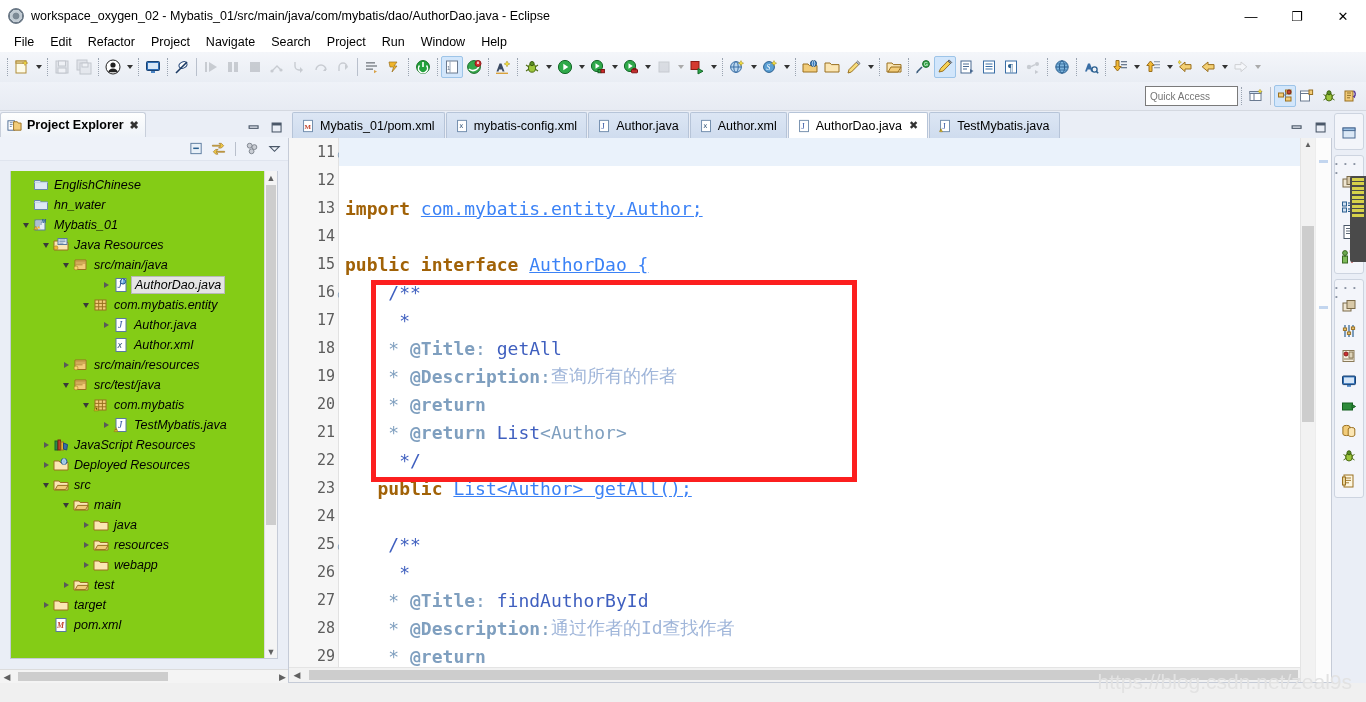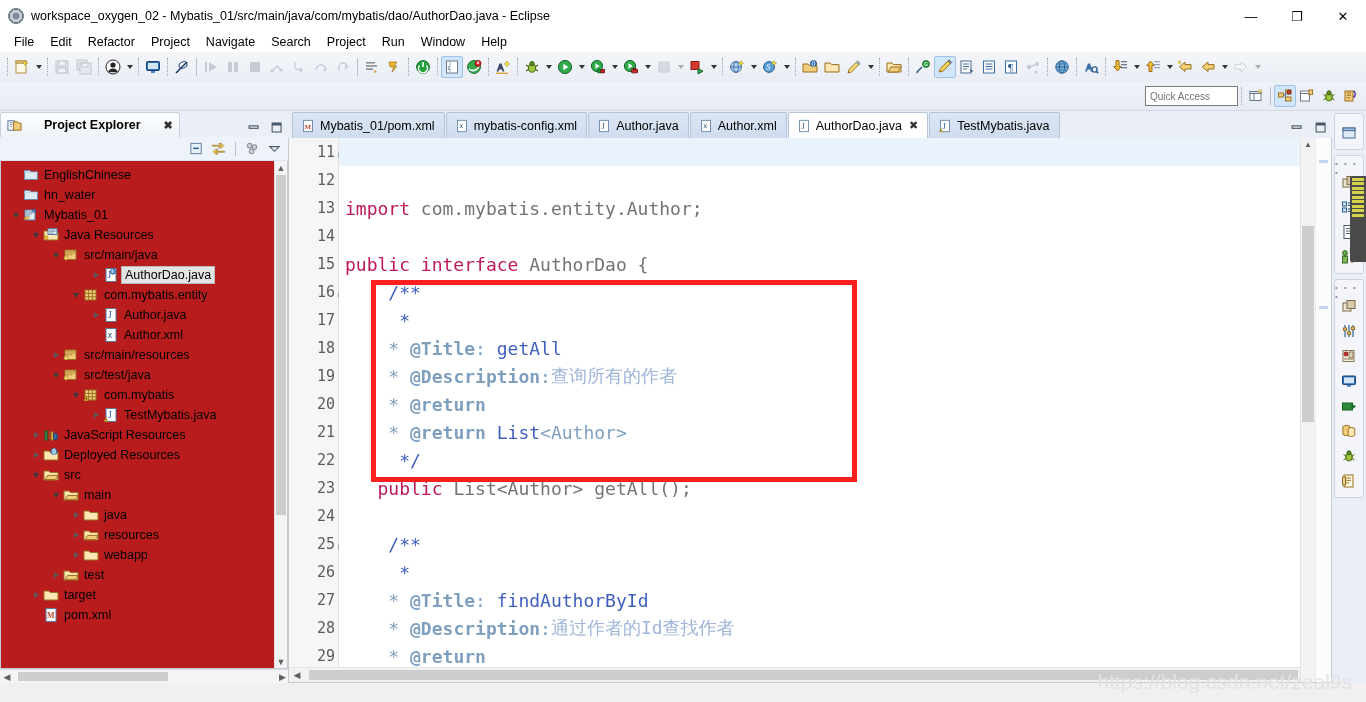--- a/index.html
+++ b/index.html
@@ -60,30 +60,30 @@
   
   #main { display:flex; height:572px; background:#e8ecf4; }
   
   #explorer { width:288px; display:flex; flex-direction:column; background:#eaeef6; }
   #pe-tabrow { height:26px; display:flex; align-items:flex-end; position:relative;
                background:#eaeef6; }
   #pe-tab {
     height:25px; display:flex; align-items:center; padding:0 6px 0 6px;
     background:linear-gradient(#fefefe,#eef2f8);
     border-top:1px solid #c8cfdb; border-left:1px solid #c8cfdb; border-right:1px solid #c8cfdb;
-    border-bottom:none; border-radius:3px 3px 0 0; font-size:12.5px; font-weight:bold;gap:17px;
+    border-bottom:none; border-radius:3px 3px 0 0; font-size:12.5px; font-weight:bold;
   }
   #pe-tab .closex { margin-left:6px; font-size:11px; color:#333; }
   .viewbtns { position:absolute; right:4px; bottom:3px; display:flex; gap:8px; }
   .vb { width:15px;height:14px; display:flex;align-items:center;justify-content:center; }
   #pe-toolbar { height:24px; background:#eef2f9; display:flex; align-items:center;
                 justify-content:flex-end; padding-right:6px; gap:7px;
                 border-bottom:1px solid #dfe4ee;}
-  #pe-body { flex:1; background:#b91c1c; border:1px solid #c5cbd7; border-top:none;
-             margin:0; position:relative; overflow:hidden; display:flex; }
+  #pe-body { flex:1; background:#84cc16; border:1px solid #c5cbd7; border-top:none;
+             margin:10px; position:relative; overflow:hidden; display:flex;font-style:italic; }
   #tree { flex:1; padding-top:4px; overflow:hidden; font-size:12.5px; }
   .row { height:20px; display:flex; align-items:center; white-space:nowrap; }
   .row.sel .lbl { background:#e4e4e4; border:1px solid #b9b9b9; padding:0 3px; margin-left:-3px;}
   .twisty { width:14px;height:20px;display:flex;align-items:center;justify-content:center;flex:none; }
   .twisty i { display:block; width:0;height:0; }
   .tw-right i { border-top:3.5px solid transparent;border-bottom:3.5px solid transparent;
                 border-left:5px solid #5a5a5a; }
   .tw-down i { border-left:3.5px solid transparent;border-right:3.5px solid transparent;
                border-top:5px solid #3a3a3a; }
   .ticon { width:17px;height:16px;flex:none;margin-right:4px;position:relative; }
@@ -115,22 +115,22 @@
             position:relative; }
   .gnum { height:28px; display:flex; align-items:center; justify-content:flex-end;
           padding-right:3px; font-family:"DejaVu Sans Mono", monospace; font-size:15px;
           color:#5c5c5c; position:relative; }
   .fold { position:absolute; right:-10px; top:50%; transform:translateY(-50%);
           width:11px;height:11px; }
   #codecol { flex:1; position:relative; background:#fff; overflow:hidden; }
   .cline { height:28px; display:flex; align-items:center; white-space:pre;
            font-family:"DejaVu Sans Mono", monospace; font-size:18px; padding-left:6px;
            letter-spacing:0px; }
-  .kw { color:#be185d; font-weight:normal; }
-  .plain { color:#737373; }
+  .kw { color:#a16207; font-weight:bold; }
+  .plain { color:#3b82f6;text-decoration:underline; }
   .jdoc { color:#3f5fbf; }
   .jdoc-b { color:#7f9fbf; font-weight:bold; }
   .jdoc-t { color:#7f9fbf; }
   .jdoc-cn { color:#9fb5d9; }
   #line11hl { position:absolute; left:0; right:0; top:0; height:28px; background:#eaf2fb; }
   #caret { display:inline-block;width:1px;height:21px;background:#000;
            vertical-align:middle; }
   
   #ed-vsb { width:15px; flex:none; background:#f2f2f2; position:relative;
             border-left:1px solid #e4e4e4; }

